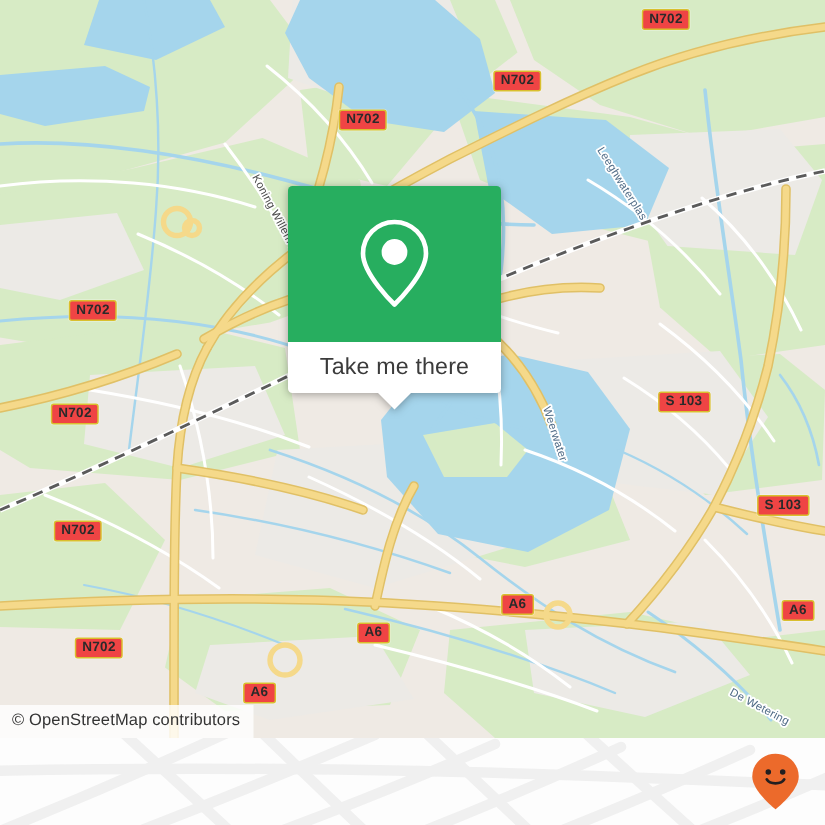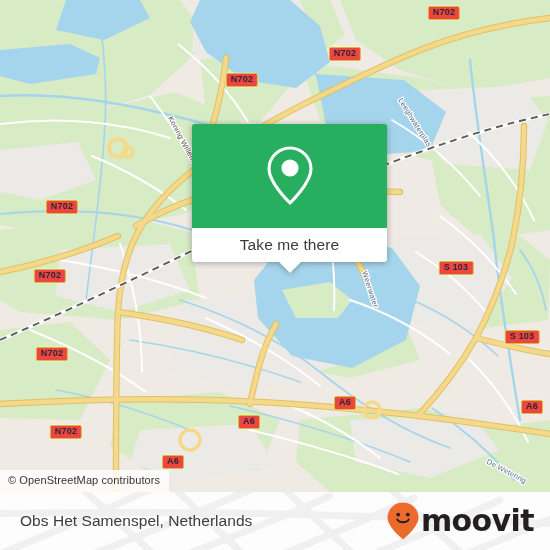--- a/index.html
+++ b/index.html
@@ -39,21 +39,21 @@
     position:absolute;left:0;bottom:0;
     background:rgba(255,255,255,.82);
     color:#343434;font-size:11px;line-height:1;
     padding:5px 9px 6px 8px;
     font-family:"Liberation Sans", sans-serif;
     letter-spacing:.1px;
   }
 
   
   .popup{
-    position:absolute;left:192px;top:124px;width:195px;
+    position:absolute;left:192px;top:124px;width:142px;
     filter:drop-shadow(0 1px 3px rgba(0,0,0,.33));
   }
   .popup-head{
     height:104px;background:#27ae5f;
     border-radius:3px 3px 0 0;
     display:flex;align-items:center;justify-content:center;
   }
   .popup-body{
     background:#ffffff;border-radius:0 0 3px 3px;
     height:34px;display:flex;align-items:center;justify-content:center;
@@ -272,26 +272,24 @@
         <path d="M300,108 C366,84 434,56 500,26"></path>
         <path d="M392,108 C452,86 512,62 566,38"></path>
         <path d="M150,-10 C186,26 224,62 262,98"></path>
         <path d="M258,-10 C296,26 334,62 372,98"></path>
         <path d="M366,-8 C402,26 440,60 478,94"></path>
         <path d="M60,-6 C94,26 130,58 166,92"></path>
         <path d="M-12,40 C80,38 180,38 280,40 C380,42 470,46 560,50"></path>
       </g>
     </svg>
 
-    <div class="footer-title">Obs Het Samenspel, Netherlands</div>
 
     <div class="brand">
       <svg width="34" height="40" viewBox="0 0 34 40">
         <path d="M17 1.5 C8.3 1.5 1.5 8.3 1.5 16.6 C1.5 26.4 17 38.5 17 38.5 C17 38.5 32.5 26.4 32.5 16.6 C32.5 8.3 25.7 1.5 17 1.5 Z" fill="#ec6a2b"></path>
         <circle cx="12.2" cy="13.6" r="1.85" fill="#231f20"></circle>
         <circle cx="21.8" cy="13.6" r="1.85" fill="#231f20"></circle>
         <path d="M11.2 18.6 C13.2 22.1 20.8 22.1 22.8 18.6" fill="none" stroke="#231f20" stroke-width="1.9" stroke-linecap="round"></path>
       </svg>
-      <span class="brand-word">moovit</span>
     </div>
   </div>
 
 </div>
 
 </body></html>

